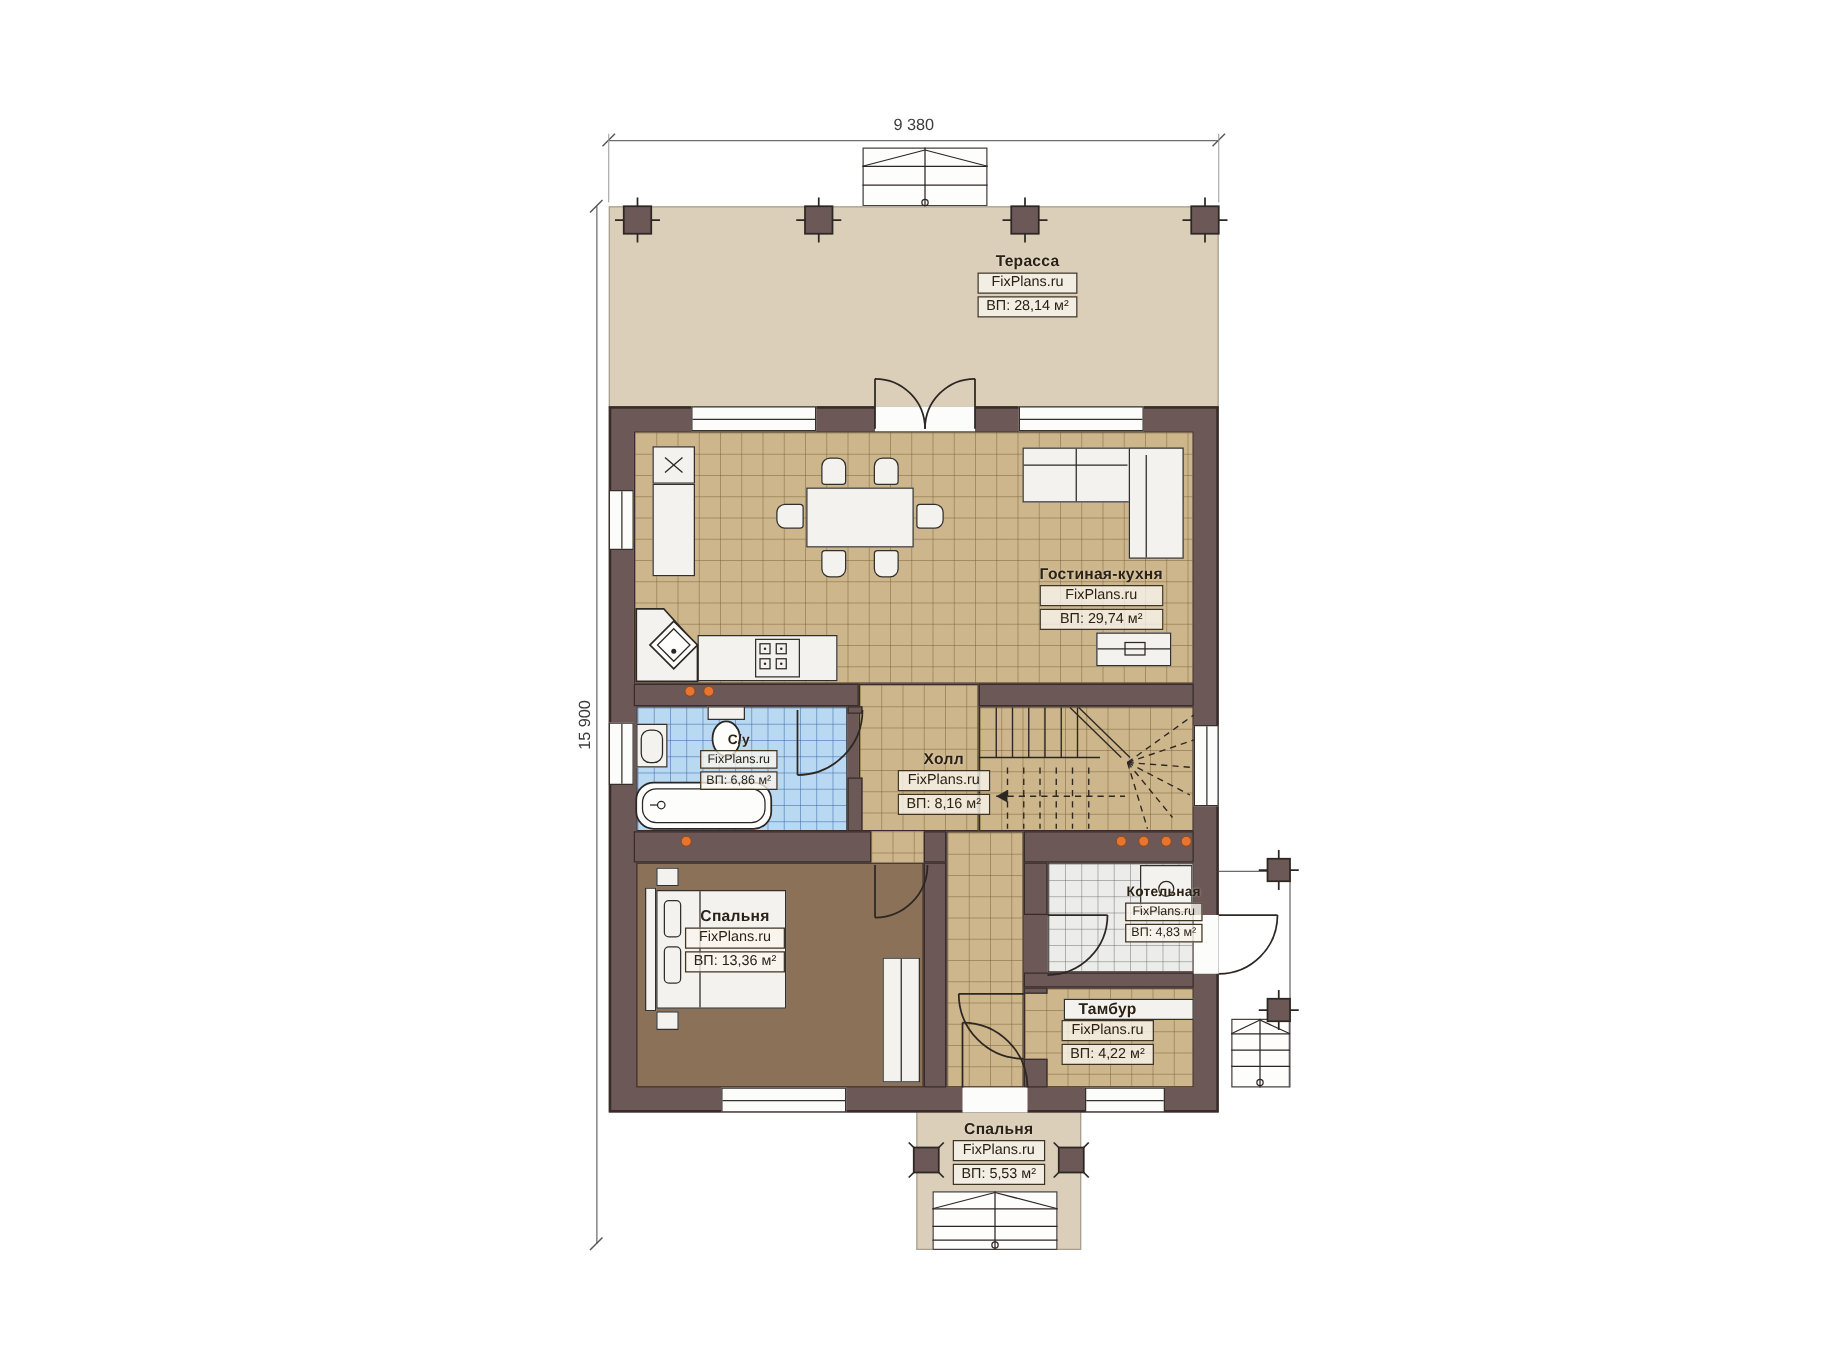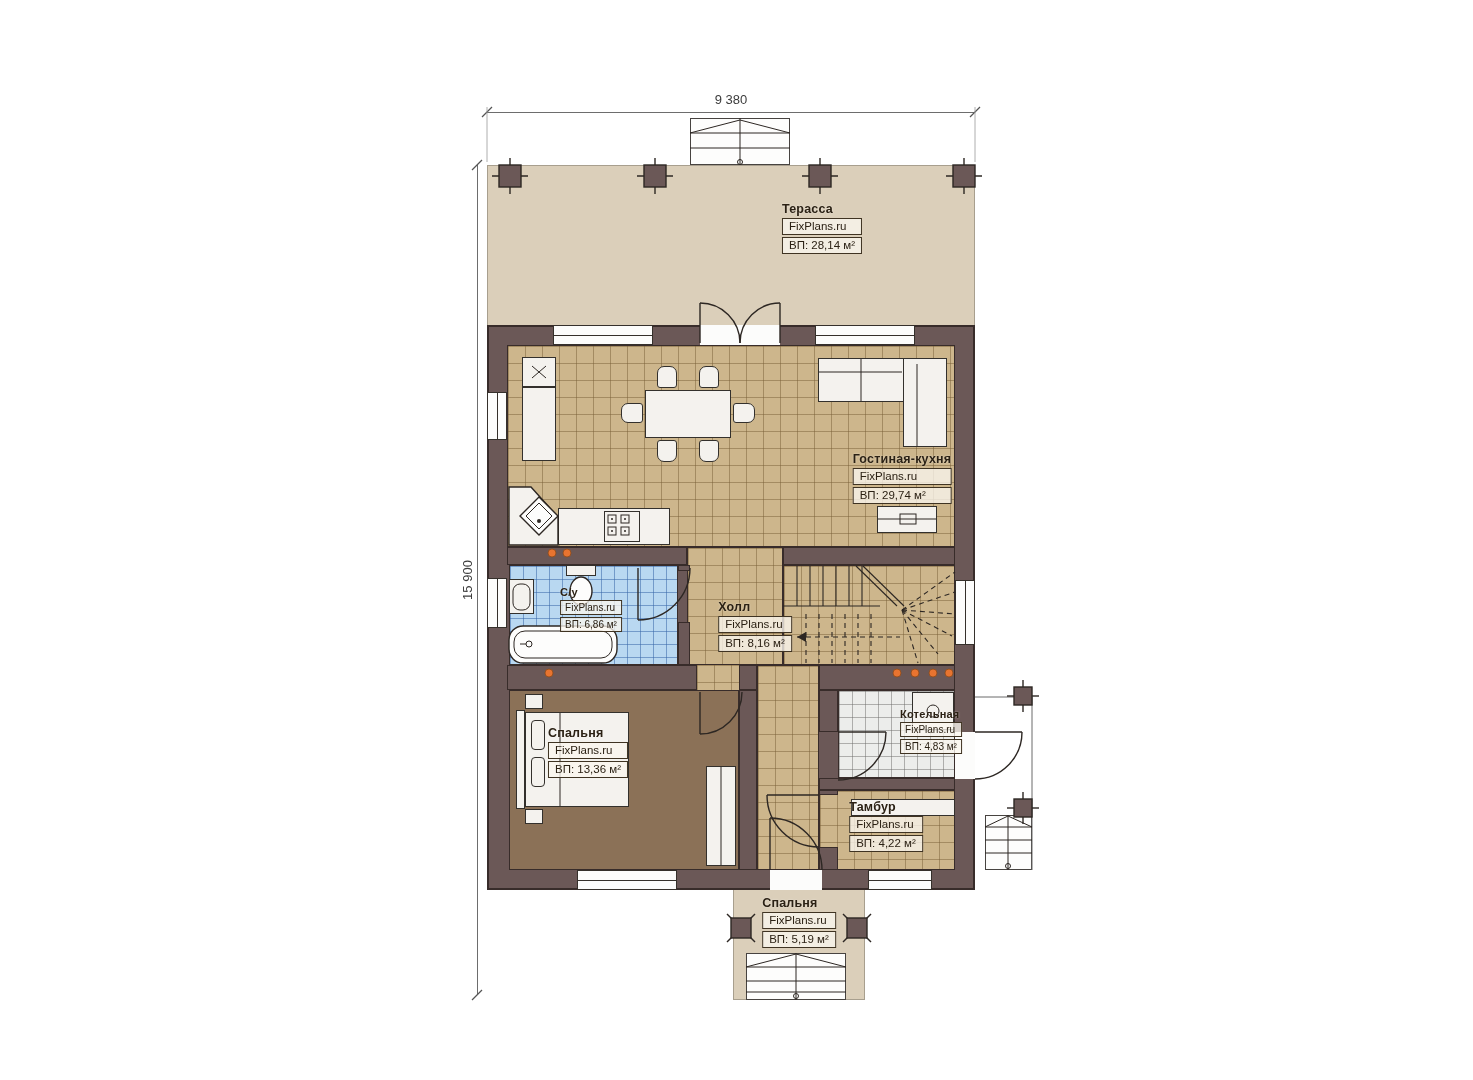--- a/index.html
+++ b/index.html
@@ -35,21 +35,21 @@
   .win-v::after{content:"";position:absolute;top:0;bottom:0;left:50%;width:1px;background:#35302b;}
   .gap{background:#fcfcfb;}
   
   .furn{background:#f4f2ee;border:1px solid #33302c;}
   .chair{border-radius:7px 7px 3px 3px;}
   .chair-b{border-radius:3px 3px 7px 7px;}
   .chair-l{border-radius:7px 3px 3px 7px;}
   .chair-r{border-radius:3px 7px 7px 3px;}
   .steps{background:#fdfdfc;border:1px solid #474340;}
   
-  .rlabel{position:absolute;transform:translateX(-50%);text-align:left;z-index:40;color:#2b2114;}
+  .rlabel{position:absolute;transform:translateX(-50%);text-align:center;z-index:40;color:#2b2114;}
   .rname{font-weight:bold;font-size:12.5px;letter-spacing:.2px;margin-bottom:2px;white-space:nowrap;
          text-shadow:0 0 2px rgba(255,255,255,.55);}
   .rbox{display:inline-block;border:1.6px solid #3f3322;background:rgba(250,246,238,.78);
         font-size:11.5px;padding:0 6px;margin-top:2px;line-height:15px;white-space:nowrap;}
   .rlabel .rbox{display:block;}
   .sm .rname{font-size:11px;margin-bottom:1px;}
   .sm .rbox{font-size:10px;line-height:13px;padding:0 4px;}
   svg.overlay{position:absolute;left:0;top:0;z-index:30;pointer-events:none;}
 </style>
 </head>
@@ -321,21 +321,21 @@
           <circle cx="949" cy="673" r="4"></circle>
       </g>
     </g>
   </svg>
 
   <div class="rlabel" style="left:822px;top:202px">
     <div class="rname">Терасса</div>
     <div class="rbox">FixPlans.ru</div>
     <div class="rbox">ВП: 28,14 м²</div>
   </div>
-  <div class="rlabel" style="left:902px;top:452px">
+  <div class="rlabel" style="left:881px;top:452px">
     <div class="rname">Гостиная-кухня</div>
     <div class="rbox">FixPlans.ru</div>
     <div class="rbox">ВП: 29,74 м²</div>
   </div>
   <div class="rlabel sm" style="left:591px;top:586px">
     <div class="rname">С/у</div>
     <div class="rbox">FixPlans.ru</div>
     <div class="rbox">ВП: 6,86 м²</div>
   </div>
   <div class="rlabel" style="left:755px;top:600px">
@@ -354,16 +354,16 @@
     <div class="rbox">ВП: 4,83 м²</div>
   </div>
   <div class="rlabel" style="left:886px;top:800px">
     <div class="rname">Тамбур</div>
     <div class="rbox">FixPlans.ru</div>
     <div class="rbox">ВП: 4,22 м²</div>
   </div>
   <div class="rlabel" style="left:799px;top:896px">
     <div class="rname">Спальня</div>
     <div class="rbox">FixPlans.ru</div>
-    <div class="rbox">ВП: 5,19 м²</div>
+    <div class="rbox">ВП: 5,53 м²</div>
   </div>
 
 </div>
 
 </body></html>

